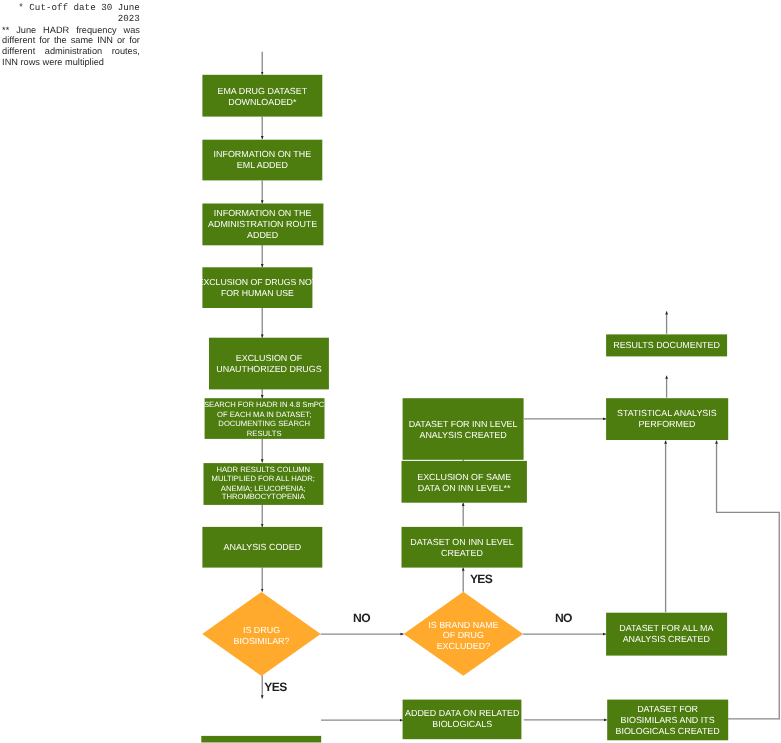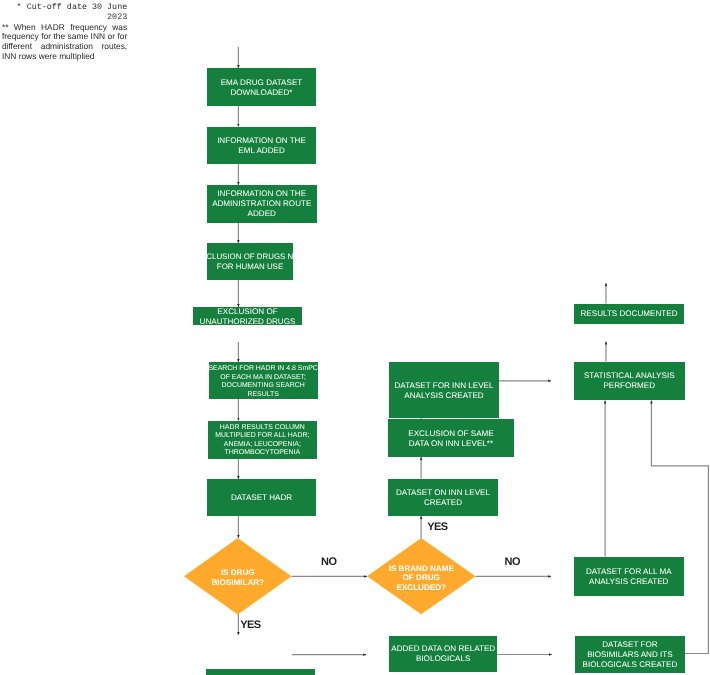--- a/index.html
+++ b/index.html
@@ -5,24 +5,24 @@
 <style>
   html,body{margin:0;padding:0;background:#ffffff;width:710px;height:675px;overflow:hidden;}
   body{font-family:"Liberation Sans",sans-serif;-webkit-font-smoothing:antialiased;text-rendering:geometricPrecision;}
   #stage{position:relative;width:710px;height:675px;background:#fff;}
   #edges{position:absolute;left:0;top:0;width:710px;height:675px;}
   .node{position:absolute;box-sizing:border-box;}
   .node .lbl{position:absolute;left:0;top:0;width:100%;height:100%;
              display:flex;align-items:center;justify-content:center;text-align:center;
              color:#ffffff;font-size:8.1px;line-height:9.9px;white-space:pre;padding:1.2px 0 0 0;
              box-sizing:border-box;}
-  .rect{background:#15803d;margin-left:23px;}
+  .rect{background:#4d7c0f;}
   .ellipse{background:#2485E2;border-radius:50%;}
   .ellipse .lbl{font-size:10.2px;font-weight:bold;letter-spacing:0.3px;}
-  .diamond{background:transparent;font-weight:bold;}
+  .diamond{background:transparent;}
   .diamond .lbl{line-height:9.75px;}
   .note{position:absolute;color:#231f20;font-size:8.4px;line-height:9.75px;}
   .note .l1{text-align:right;font-family:Liberation Mono, monospace;}
   .note .jb{text-align:justify;text-align-last:left;}
   .edgeLabel{position:absolute;color:#231f20;font-size:11px;letter-spacing:-0.55px;white-space:nowrap;line-height:10px;font-weight:bold;}
 </style>
 </head>
 <body>
 
 <div id="stage">
@@ -74,64 +74,64 @@
     <div class="lbl">INFORMATION ON THE
 EML ADDED</div>
   </div>
 
   <div class="node rect" style="left:184px;top:185px;width:109.5px;height:37.5px;">
     <div class="lbl">INFORMATION ON THE
 ADMINISTRATION ROUTE
 ADDED</div>
   </div>
 
-  <div class="node rect" style="left:184px;top:243px;width:86px;height:37px;">
+  <div class="node rect" style="left:184px;top:243px;width:100px;height:37px;">
     <div class="lbl" style="font-size:7.92px;">EXCLUSION OF DRUGS NOT
 FOR HUMAN USE</div>
   </div>
 
-  <div class="node rect" style="left:170px;top:307px;width:109px;height:18px;">
+  <div class="node rect" style="left:190px;top:307px;width:109px;height:47px;">
     <div class="lbl">EXCLUSION OF
 UNAUTHORIZED DRUGS</div>
   </div>
 
   <div class="node rect" style="left:185.5px;top:362px;width:109.3px;height:37.4px;">
     <div class="lbl" style="font-size:6.95px;line-height:8.6px;padding-top:3px;">SEARCH FOR HADR IN 4.8 SmPC
 OF EACH MA IN DATASET;
 DOCUMENTING SEARCH
 RESULTS</div>
   </div>
 
   <div class="node rect" style="left:184.7px;top:420.5px;width:109.3px;height:38px;">
     <div class="lbl" style="font-size:6.95px;line-height:8.5px;padding-top:2.5px;">HADR RESULTS COLUMN
 MULTIPLIED FOR ALL HADR;
 ANEMIA; LEUCOPENIA;
 THROMBOCYTOPENIA</div>
   </div>
 
   <div class="node rect" style="left:184px;top:479px;width:109px;height:37px;">
-    <div class="lbl">DATASET HADR</div>
+    <div class="lbl">ANALYSIS CODED</div>
   </div>
 
   <div class="node diamond" style="left:184px;top:539px;width:107.5px;height:76px;">
     <div class="lbl">IS DRUG
 BIOSIMILAR?</div>
   </div>
 
   <div class="node rect" style="left:183px;top:669px;width:108.8px;height:34.2px;">
     <div class="lbl">EXTRACTED TO NEW
 DATASET</div>
   </div>
 
   <div class="node rect" style="left:366px;top:362px;width:110px;height:56px;">
     <div class="lbl">DATASET FOR INN LEVEL
 ANALYSIS CREATED</div>
   </div>
 
-  <div class="node rect" style="left:365px;top:419px;width:126px;height:38px;">
+  <div class="node rect" style="left:365px;top:419px;width:114px;height:38px;">
     <div class="lbl">EXCLUSION OF SAME
 DATA ON INN LEVEL**</div>
   </div>
 
   <div class="node rect" style="left:365px;top:478.5px;width:110px;height:37.5px;">
     <div class="lbl">DATASET ON INN LEVEL
 CREATED</div>
   </div>
 
   <div class="node diamond" style="left:367px;top:539.6px;width:108.5px;height:76px;">
@@ -166,16 +166,16 @@
 BIOLOGICALS CREATED</div>
   </div>
 
   <div class="edgeLabel" style="left:321px;top:557px;">NO</div>
   <div class="edgeLabel" style="left:240.2px;top:620px;">YES</div>
   <div class="edgeLabel" style="left:504.5px;top:557px;">NO</div>
   <div class="edgeLabel" style="left:427.2px;top:522.3px;">YES</div>
 
   <div class="note" style="left:1.9px;top:3px;width:125.3px;">
     <div class="l1">* Cut-off date 30 June 2023</div>
-    <div class="jb">** When HADR frequency was frequency for the same INN or for different administration routes, INN rows were multiplied</div>
+    <div class="jb">** June HADR frequency was different for the same INN or for different administration routes, INN rows were multiplied</div>
   </div>
 
 </div>
 
 </body></html>

